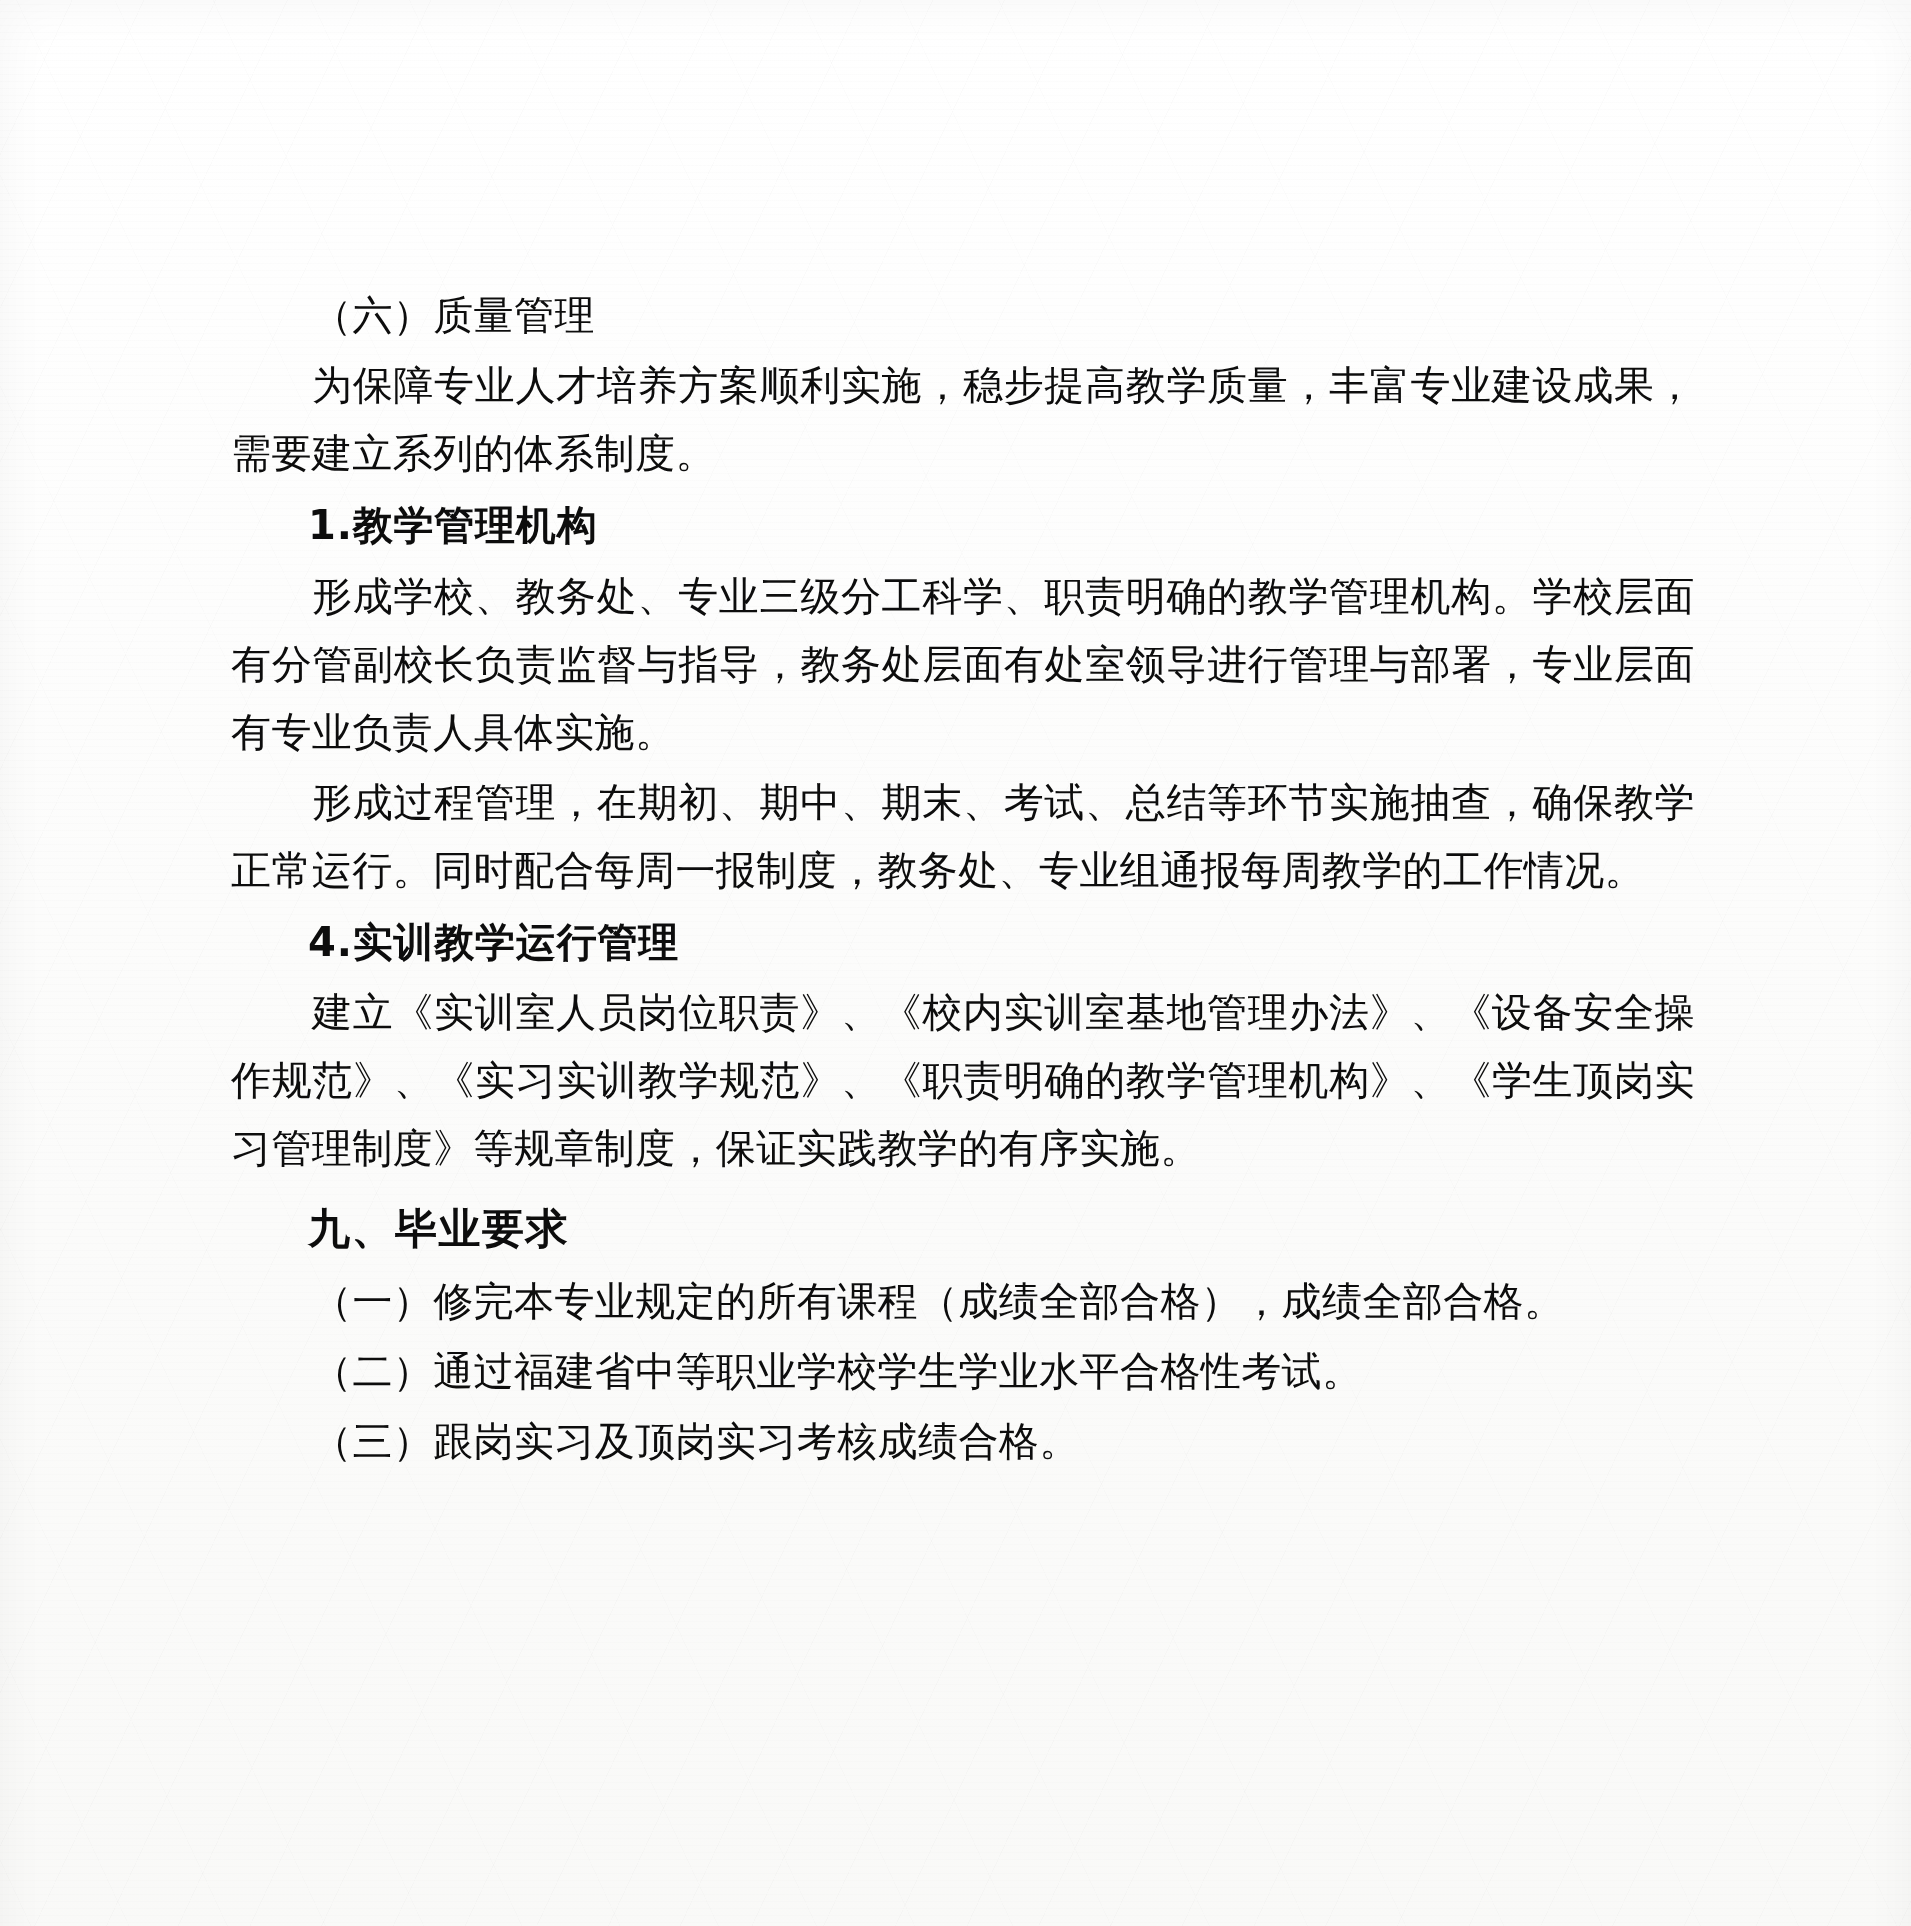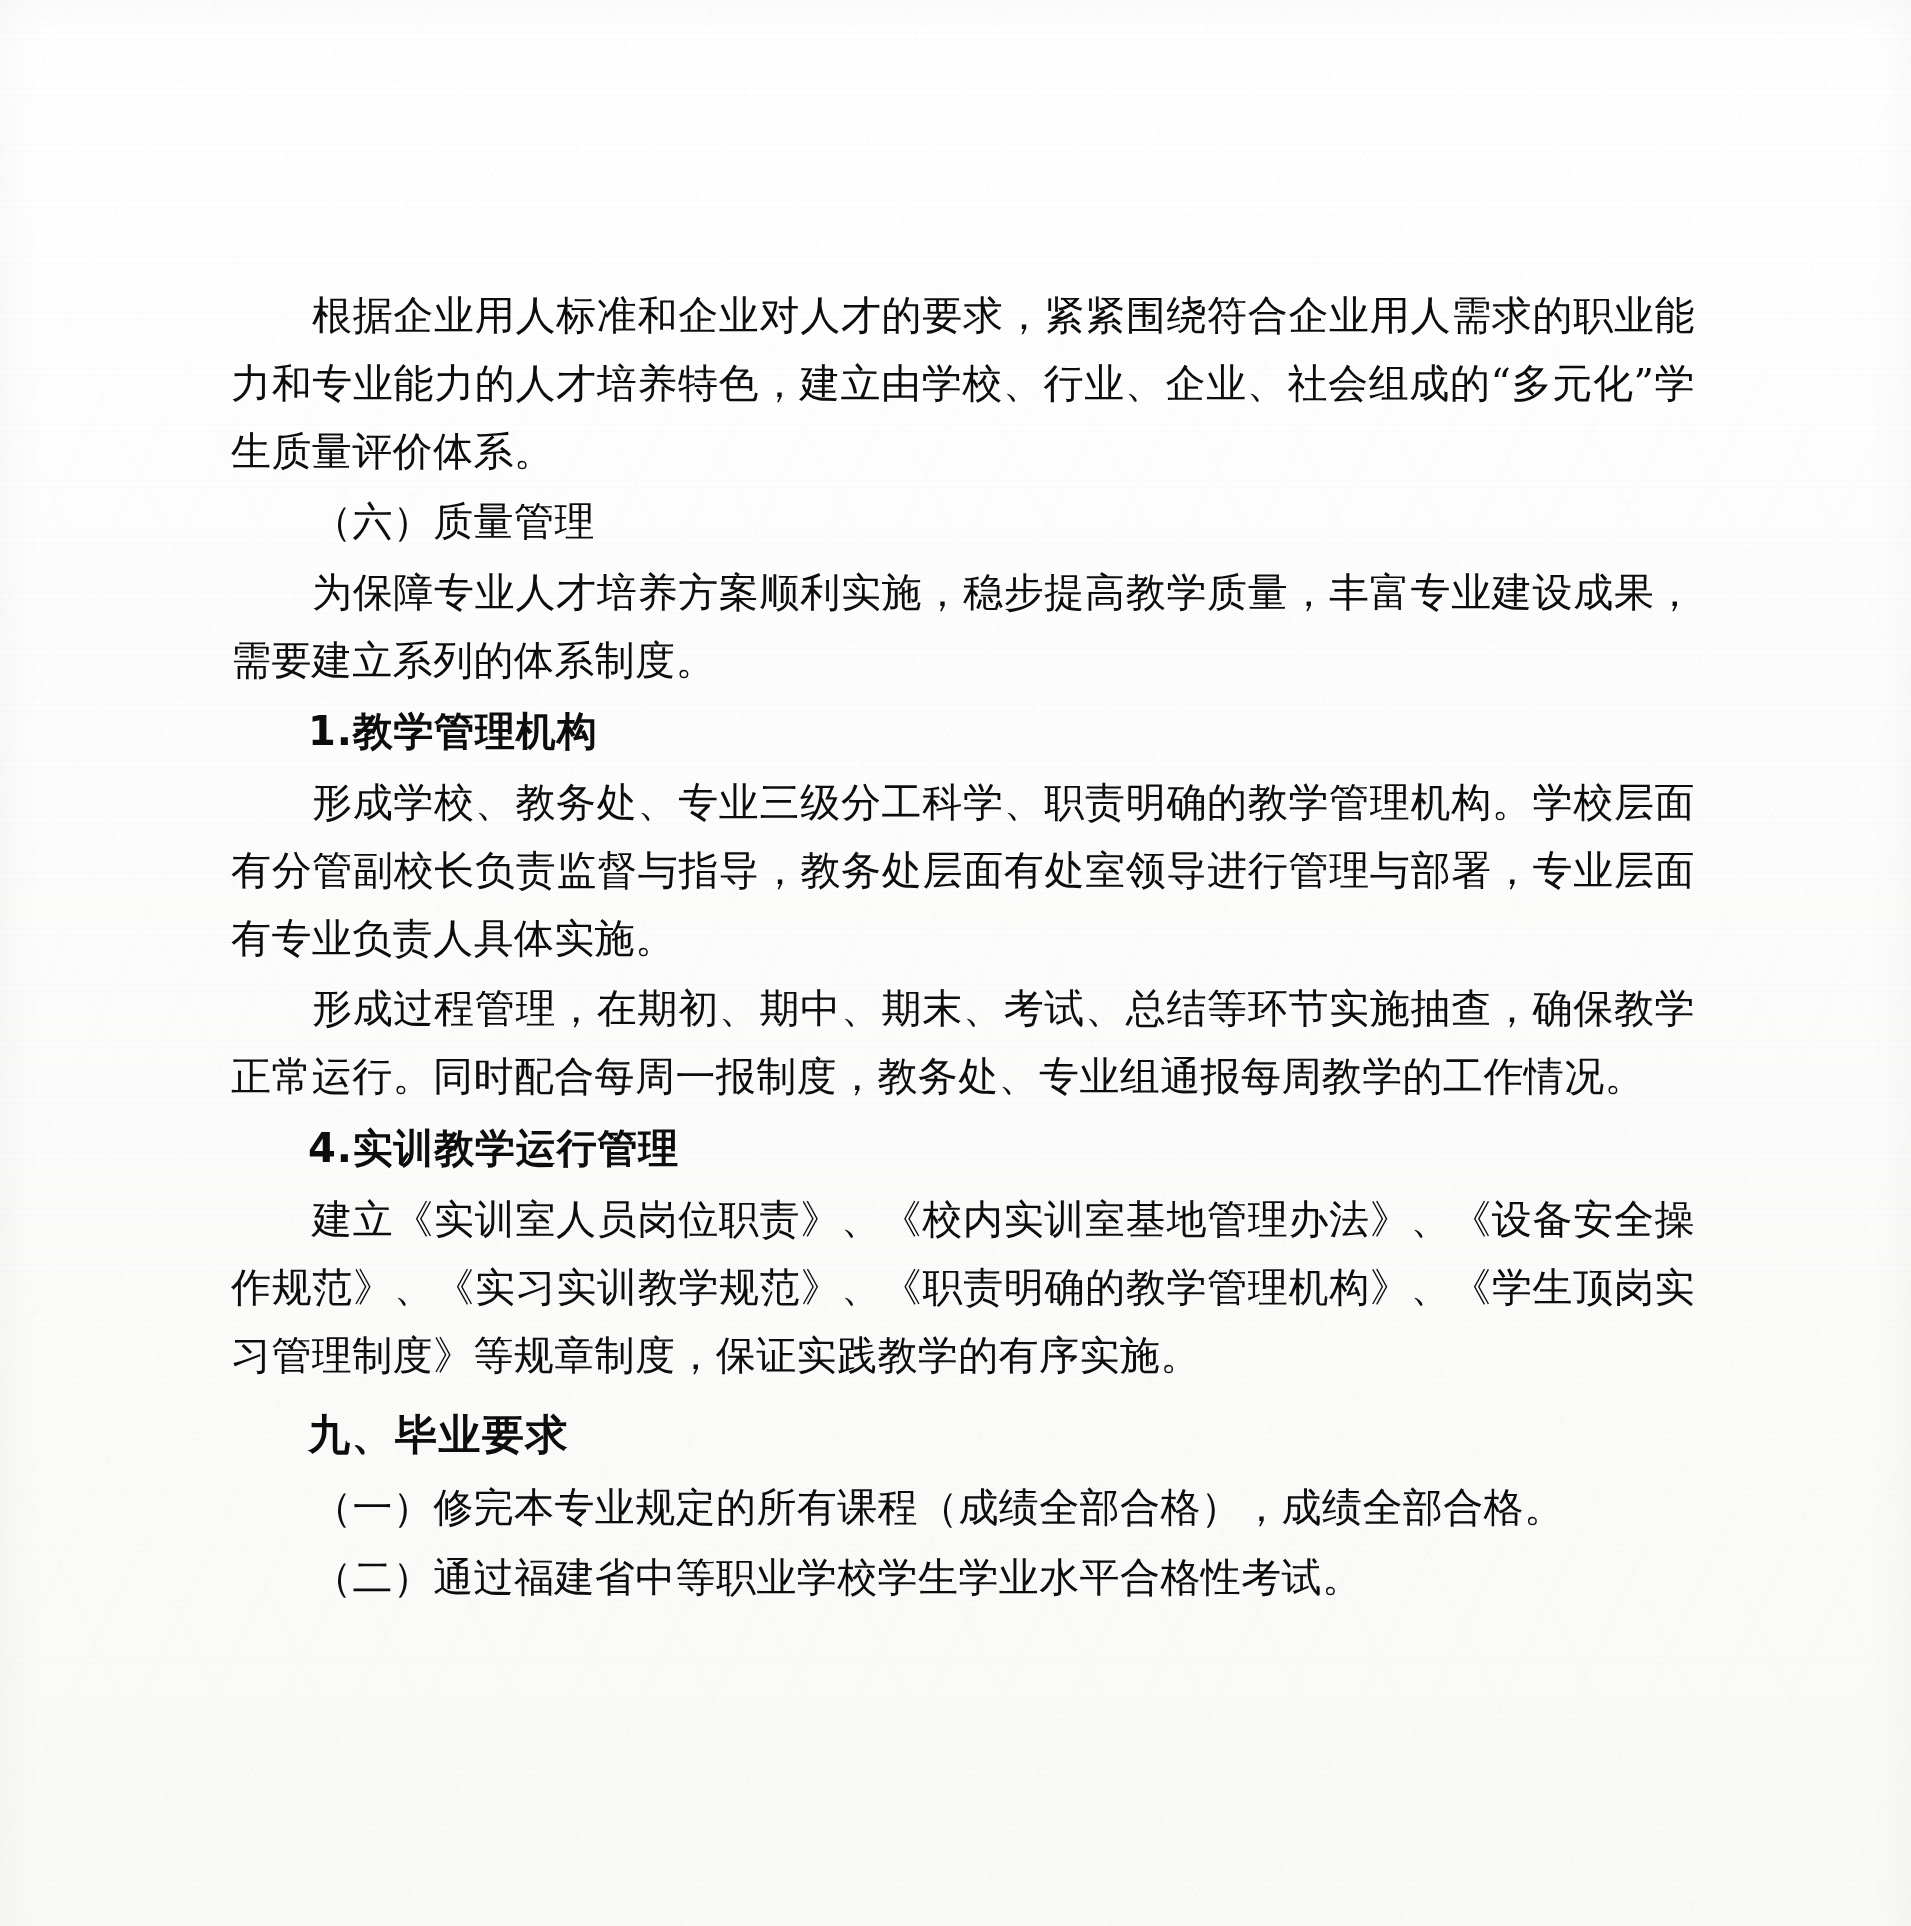--- a/index.html
+++ b/index.html
@@ -104,21 +104,20 @@
     letter-spacing: 1.5px;
   }
 </style>
 </head>
 <body>
 
 <div class="page">
 
   <div class="content">
 
-    <p class="indent">根据企业用人标准和企业对人才的要求，紧紧围绕符合企业用人需求的职业能力和专业能力的人才培养特色，建立由学校、行业、企业、社会组成的“多元化”学生质量评价体系。</p>
 
     <p class="indent">（六）质量管理</p>
 
     <p class="indent">为保障专业人才培养方案顺利实施，稳步提高教学质量，丰富专业建设成果，需要建立系列的体系制度。</p>
 
     <p class="heading">1.教学管理机构</p>
 
     <p class="indent">形成学校、教务处、专业三级分工科学、职责明确的教学管理机构。学校层面有分管副校长负责监督与指导，教务处层面有处室领导进行管理与部署，专业层面有专业负责人具体实施。</p>
 
 
@@ -127,20 +126,21 @@
     <p class="heading">4.实训教学运行管理</p>
 
     <p class="indent">建立《实训室人员岗位职责》、《校内实训室基地管理办法》、《设备安全操作规范》、《实习实训教学规范》、《职责明确的教学管理机构》、《学生顶岗实习管理制度》等规章制度，保证实践教学的有序实施。</p>
 
     <p class="heading-major">九、毕业要求</p>
 
     <p class="indent">（一）修完本专业规定的所有课程（成绩全部合格），成绩全部合格。</p>
 
     <p class="indent">（二）通过福建省中等职业学校学生学业水平合格性考试。</p>
 
+    <p class="indent">（三）跟岗实习及顶岗实习考核成绩合格。</p>
 
 
   </div>
 
   <div class="grain"></div>
   <div class="edge-shadow"></div>
 </div>
 
 
 </body></html>

